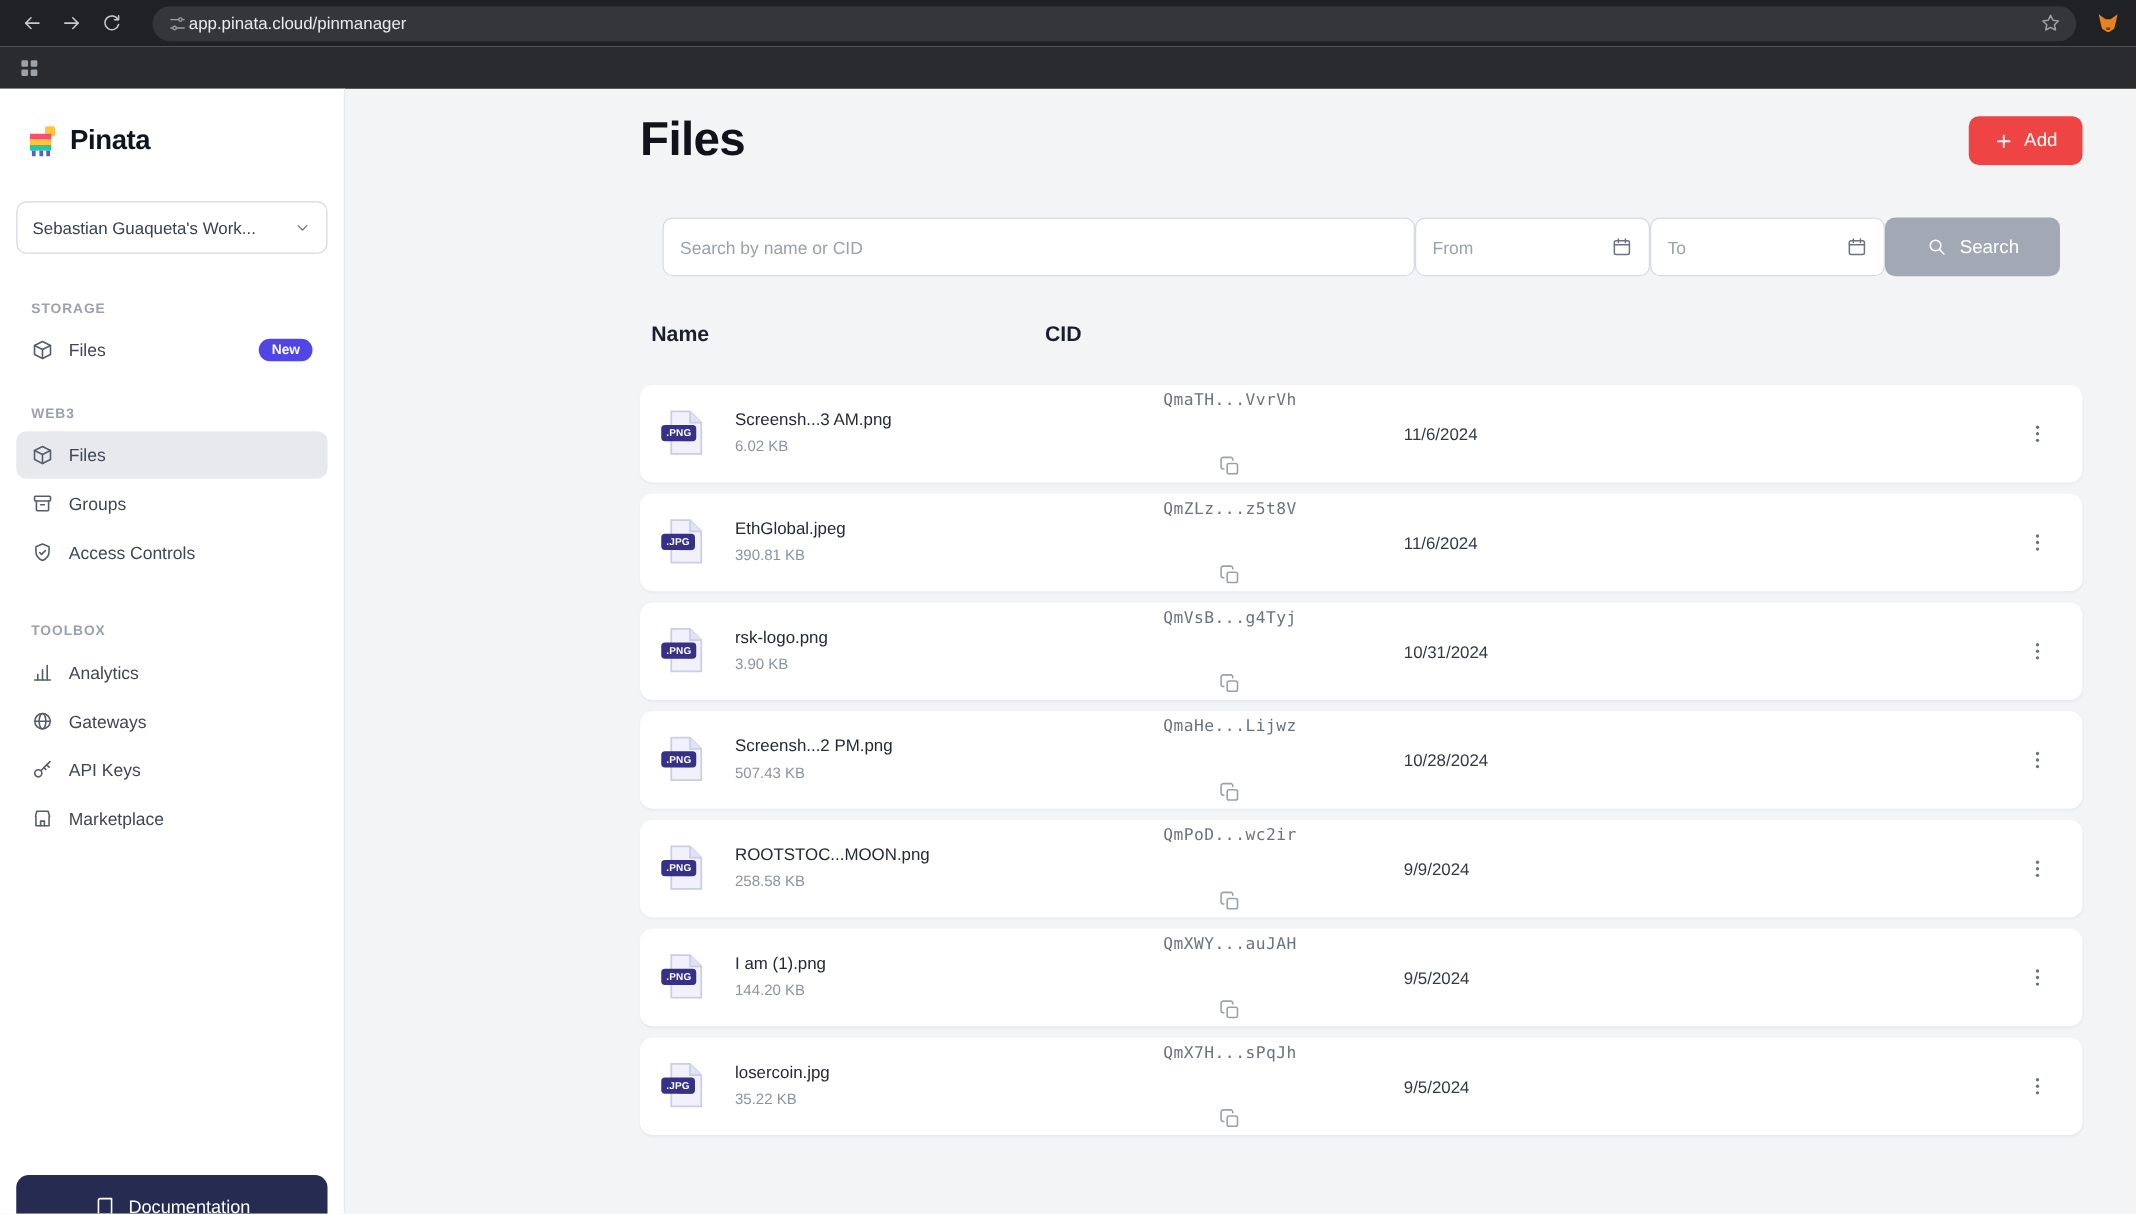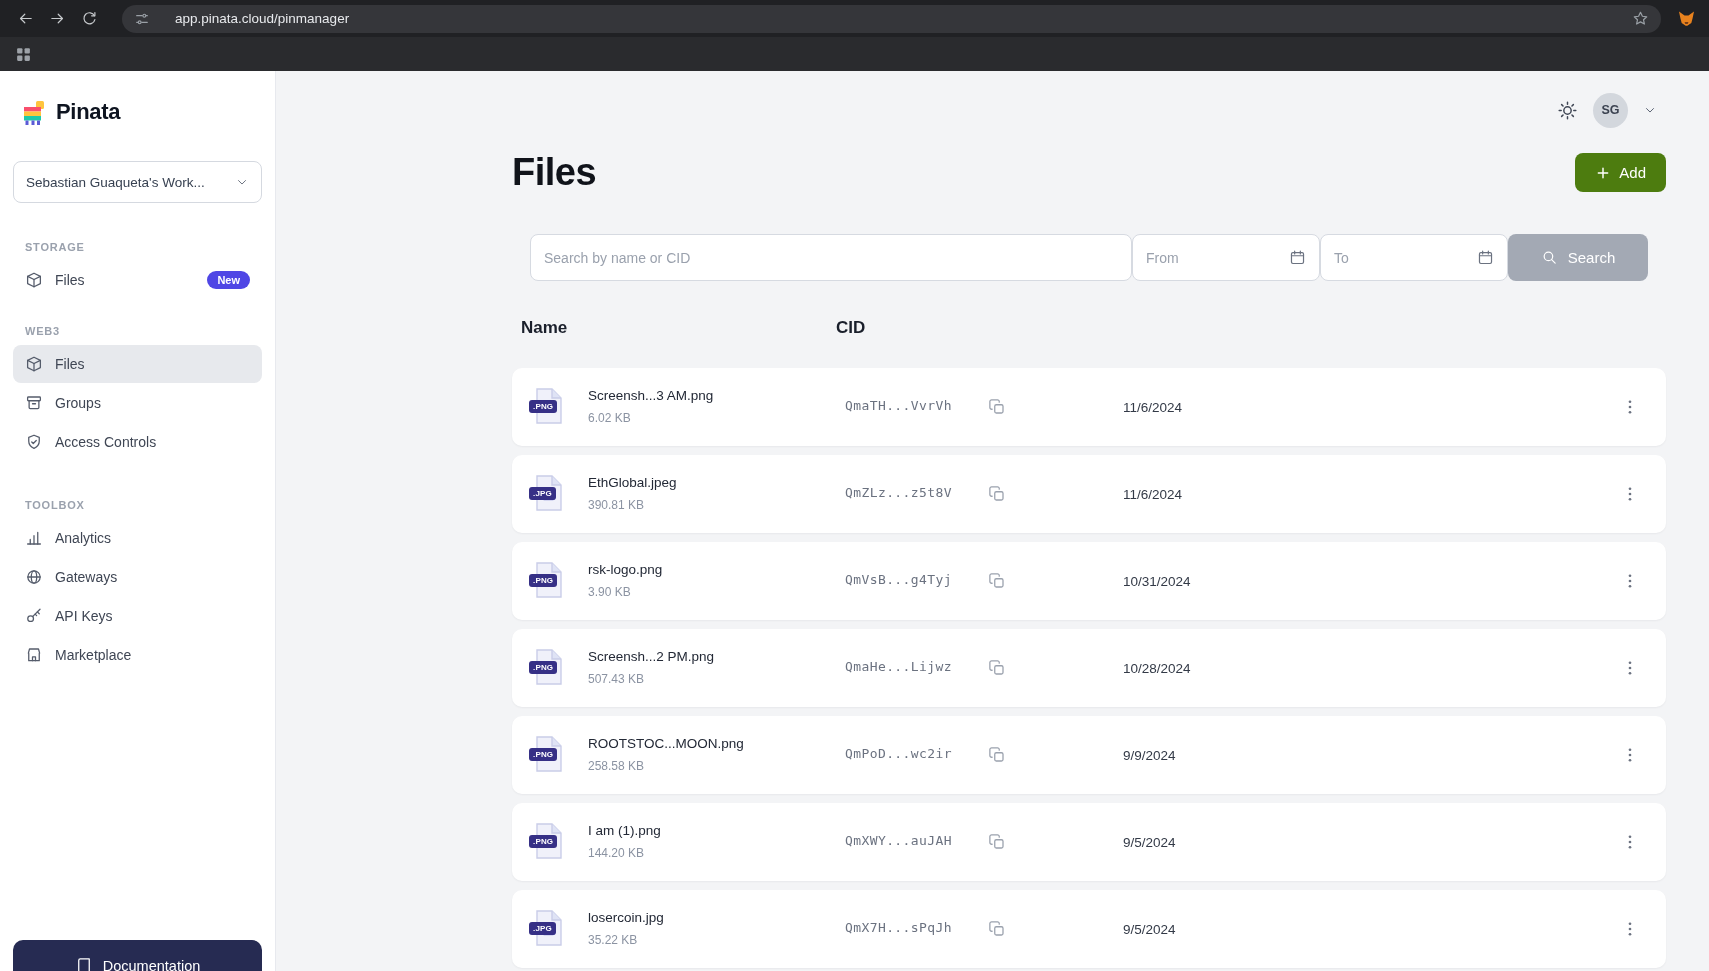--- a/index.html
+++ b/index.html
@@ -4,21 +4,21 @@
 <style>
   * { margin:0; padding:0; box-sizing:border-box; }
   html,body { width:1709px; height:971px; overflow:hidden; }
   body { font-family:"Liberation Sans","DejaVu Sans",sans-serif; background:#f3f4f6; }
   .screen { width:1709px; height:971px; display:flex; flex-direction:column; }
 
   
   .browser-bar { height:37px; background:#202124; display:flex; align-items:center; padding:0 10px; gap:2px; flex:none; }
   .nav-btn { width:30px; height:30px; border-radius:50%; display:flex; align-items:center; justify-content:center; color:#c7cacd; }
   .nav-btn svg { width:17px; height:17px; }
-  .url-pill { flex:1; height:28px; background:#35363a; border-radius:14px; margin:0 10px 0 16px; display:flex; align-items:center; padding:0 12px; gap:25px; color:#9aa0a6; }
+  .url-pill { flex:1; height:28px; background:#35363a; border-radius:14px; margin:0 10px 0 16px; display:flex; align-items:center; padding:0 12px; gap:1px; color:#9aa0a6; }
   .url-text { color:#e8eaed; font-size:13.5px; flex:1; }
   .ext-btn { width:26px; height:26px; display:flex; align-items:center; justify-content:center; }
   .tab-strip { height:34px; background:#2a2b2e; display:flex; align-items:center; padding:0 10px; flex:none; }
   .grid-btn { width:26px; height:26px; display:flex; align-items:center; justify-content:center; color:#9da2a8; }
 
   
   .app { flex:1; display:flex; min-height:0; }
   .sidebar { width:276px; background:#fff; border-right:1px solid #e7e9ee; position:relative; padding:26px 13px 0; flex:none; overflow:hidden; }
   .logo-row { display:flex; align-items:center; gap:9px; margin:0 0 0 8px; height:30px; }
   .brand { font-size:22px; font-weight:700; color:#0e1420; letter-spacing:-.3px; }
@@ -36,21 +36,21 @@
   .main { flex:1; min-width:0; display:flex; flex-direction:column; overflow:hidden; }
   .topbar { height:60px; display:flex; align-items:center; justify-content:flex-end; gap:15px; padding:18px 52px 0 0; flex:none; }
   .icon-btn { display:flex; align-items:center; justify-content:center; color:#3f4654; cursor:pointer; }
   .icon-btn svg { width:21px; height:21px; }
   .avatar { width:35px; height:35px; border-radius:50%; background:#d3d7dd; color:#3b4250; font-size:12.5px; font-weight:700; display:flex; align-items:center; justify-content:center; cursor:pointer; }
   .chev-btn svg { width:14px; height:14px; color:#596273; }
 
   .content { padding:0 43px 0 236px; }
   .title-row { margin-top:20px; display:flex; align-items:center; justify-content:space-between; }
   .page-title { font-size:38px; font-weight:700; color:#10131a; letter-spacing:-.5px; }
-  .add-btn { height:39px; padding:0 20px; border-radius:8px; background:#4d7c0f; color:#fff; font-size:15px; display:flex; align-items:center; gap:8px; border:none; cursor:pointer; font-family:inherit; }
+  .add-btn { height:39px; padding:0 20px; border-radius:8px; background:#ef4444; color:#fff; font-size:15px; display:flex; align-items:center; gap:8px; border:none; cursor:pointer; font-family:inherit; }
   .add-btn svg { width:16px; height:16px; }
 
   .filter-row { margin:40px 18px 0; display:flex; height:47px; }
   .field { background:#fff; border:1px solid #d6dae1; border-radius:8px; display:flex; align-items:center; padding:0 13px; }
   .field input { border:none; outline:none; background:transparent; font-family:inherit; font-size:14px; color:#374151; width:100%; }
   .field input::placeholder { color:#9aa1ad; }
   .field.search { flex:1; }
   .field.date { width:188px; }
   .field.date svg { width:17px; height:17px; color:#6b7280; margin-left:8px; flex:none; }
   .search-btn { width:140px; background:#a3a9b4; color:#fff; border:none; border-radius:8px; display:flex; align-items:center; justify-content:center; gap:10px; font-size:15px; font-family:inherit; cursor:pointer; }
@@ -58,21 +58,21 @@
 
   .table-header { margin:30px 9px 0; height:34px; display:grid; grid-template-columns:315px 278px 1fr 40px; align-items:center; font-size:17px; font-weight:700; color:#1a1f2b; }
   .rows { margin-top:23px; }
   .file-row { height:78px; margin-bottom:9px; background:#fff; border-radius:10px; display:grid; grid-template-columns:311px 278px 1fr 30px; align-items:center; padding:0 22px; box-shadow:0 1px 2px rgba(16,24,40,.05); cursor:pointer; }
   .cell-name { display:flex; align-items:center; gap:20px; min-width:0; }
   .file-icon { width:34px; height:40px; position:relative; flex:none; }
   .file-badge { position:absolute; left:-5px; bottom:14px; background:#363086; color:#fff; font-size:8px; font-weight:700; padding:2px 4px; border-radius:3px; letter-spacing:.02em; }
   .file-meta { min-width:0; }
   .file-name { display:block; font-size:13.5px; color:#232936; margin-bottom:5px; white-space:nowrap; }
   .file-size { font-size:12px; color:#8b93a2;text-align:center; }
-  .cell-cid { display:flex; gap:36px; }
+  .cell-cid { display:flex; align-items:center; gap:36px;flex-direction:column; }
   .cid-text { font-family:"DejaVu Sans Mono","Liberation Mono",monospace; font-size:13px; color:#6b7280; letter-spacing:.4px; }
   .copy-btn { display:flex; color:#9aa1ad; cursor:pointer; }
   .copy-btn svg { width:18px; height:18px; }
   .cell-date { font-size:13.5px; color:#333a47; }
   .kebab { justify-self:end; width:28px; height:28px; display:flex; align-items:center; justify-content:center; color:#6b7280; cursor:pointer; }
   .kebab svg { width:18px; height:18px; }
   .file-row .jpg-art { display:none; }
   .file-row.jpg .jpg-art { display:block; }
   .ic { fill:none; stroke:currentColor; stroke-width:1.7; stroke-linecap:round; stroke-linejoin:round; }
 </style>
@@ -225,34 +225,20 @@
       <div class="docs-btn">
         <svg viewBox="0 0 24 24" class="ic">
             <path d="M5 4.5A2 2 0 0 1 7 2.5h12v17H7a2 2 0 0 0-2 2z"></path>
             <path d="M19 19.5H7a2 2 0 0 0-2 2"></path>
           </svg>
         <span>Documentation</span>
       </div>
     </aside>
 
     <main class="main">
-      <div class="topbar">
-        <div class="icon-btn">
-          <svg viewBox="0 0 24 24" class="ic">
-              <circle cx="12" cy="12" r="4.2"></circle>
-              <path d="M12 2.5v2.3M12 19.2v2.3M2.5 12h2.3M19.2 12h2.3M5.3 5.3l1.6 1.6M17.1 17.1l1.6 1.6M18.7 5.3l-1.6 1.6M6.9 17.1l-1.6 1.6"></path>
-            </svg>
-        </div>
-        <div class="avatar">SG</div>
-        <div class="icon-btn chev-btn">
-          <svg viewBox="0 0 24 24" class="ic">
-              <path d="M6 9.5l6 6 6-6"></path>
-            </svg>
-        </div>
-      </div>
 
       <div class="content">
         <div class="title-row">
           <h1 class="page-title">Files</h1>
           <button class="add-btn">
             <svg viewBox="0 0 24 24" class="ic" style="stroke-width:2.2">
                 <path d="M12 5v14M5 12h14"></path>
               </svg>
             <span>Add</span>
           </button>

